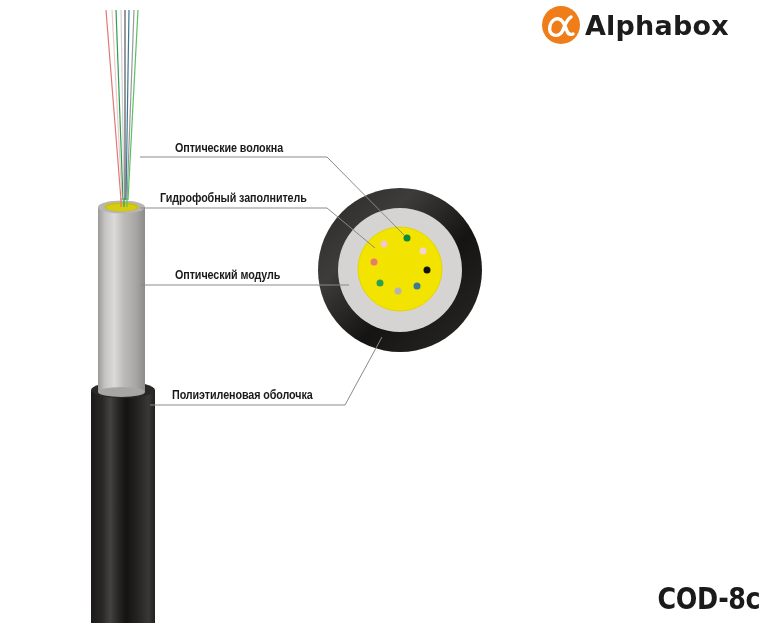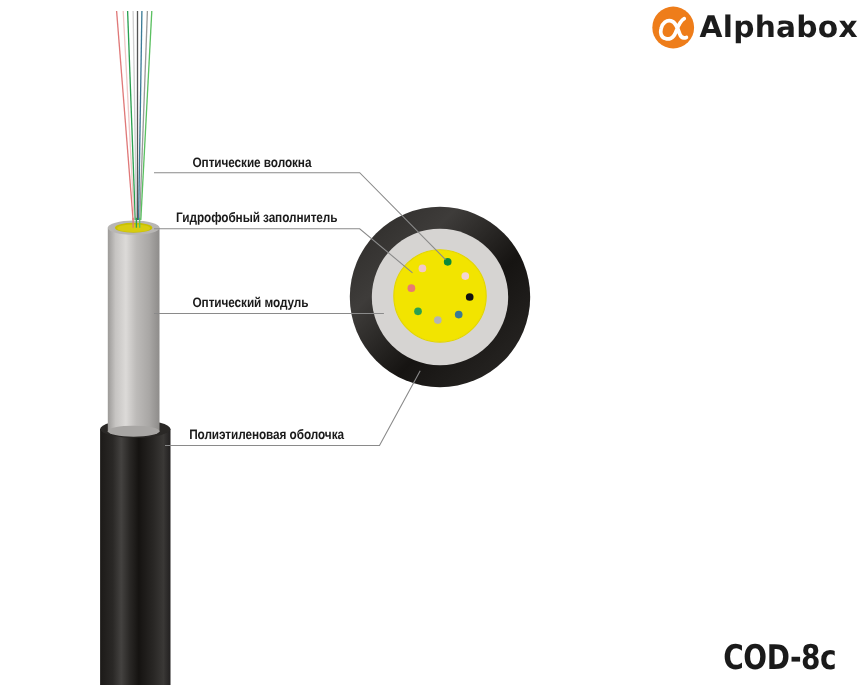--- a/index.html
+++ b/index.html
@@ -2,21 +2,21 @@
 <html><head>
 <meta charset="utf-8">
 <style>
   html, body { margin:0; padding:0; background:#ffffff; }
   body { width:780px; height:623px; position:relative; overflow:hidden;
          font-family:"Liberation Sans", "DejaVu Sans", sans-serif; }
   .stage { position:absolute; left:0; top:0; width:780px; height:623px; }
   .label { position:absolute; font-family:"Liberation Sans", sans-serif; font-weight:bold;
            font-size:12.5px; color:#1a1a1a; white-space:nowrap; letter-spacing:-0.1px;
            transform:scaleX(0.86); transform-origin:left center; }
-  .logo { position:absolute; left:592px; top:4px; height:42px; display:flex; align-items:center; }
+  .logo { position:absolute; left:541px; top:4px; height:42px; display:flex; align-items:center; }
   .logo-text { font-family:"DejaVu Sans", sans-serif; font-weight:bold; font-size:27px;
                color:#1c1c1c; margin-left:4px; letter-spacing:0.2px; }
   .model { position:absolute; right:20px; top:580px; font-family:"DejaVu Sans", sans-serif;
            font-weight:bold; font-size:31px; color:#1a1a1a; transform:scaleX(0.82);
            transform-origin:right center; letter-spacing:-0.5px; }
 </style>
 </head>
 <body>
 
 <div class="stage">

